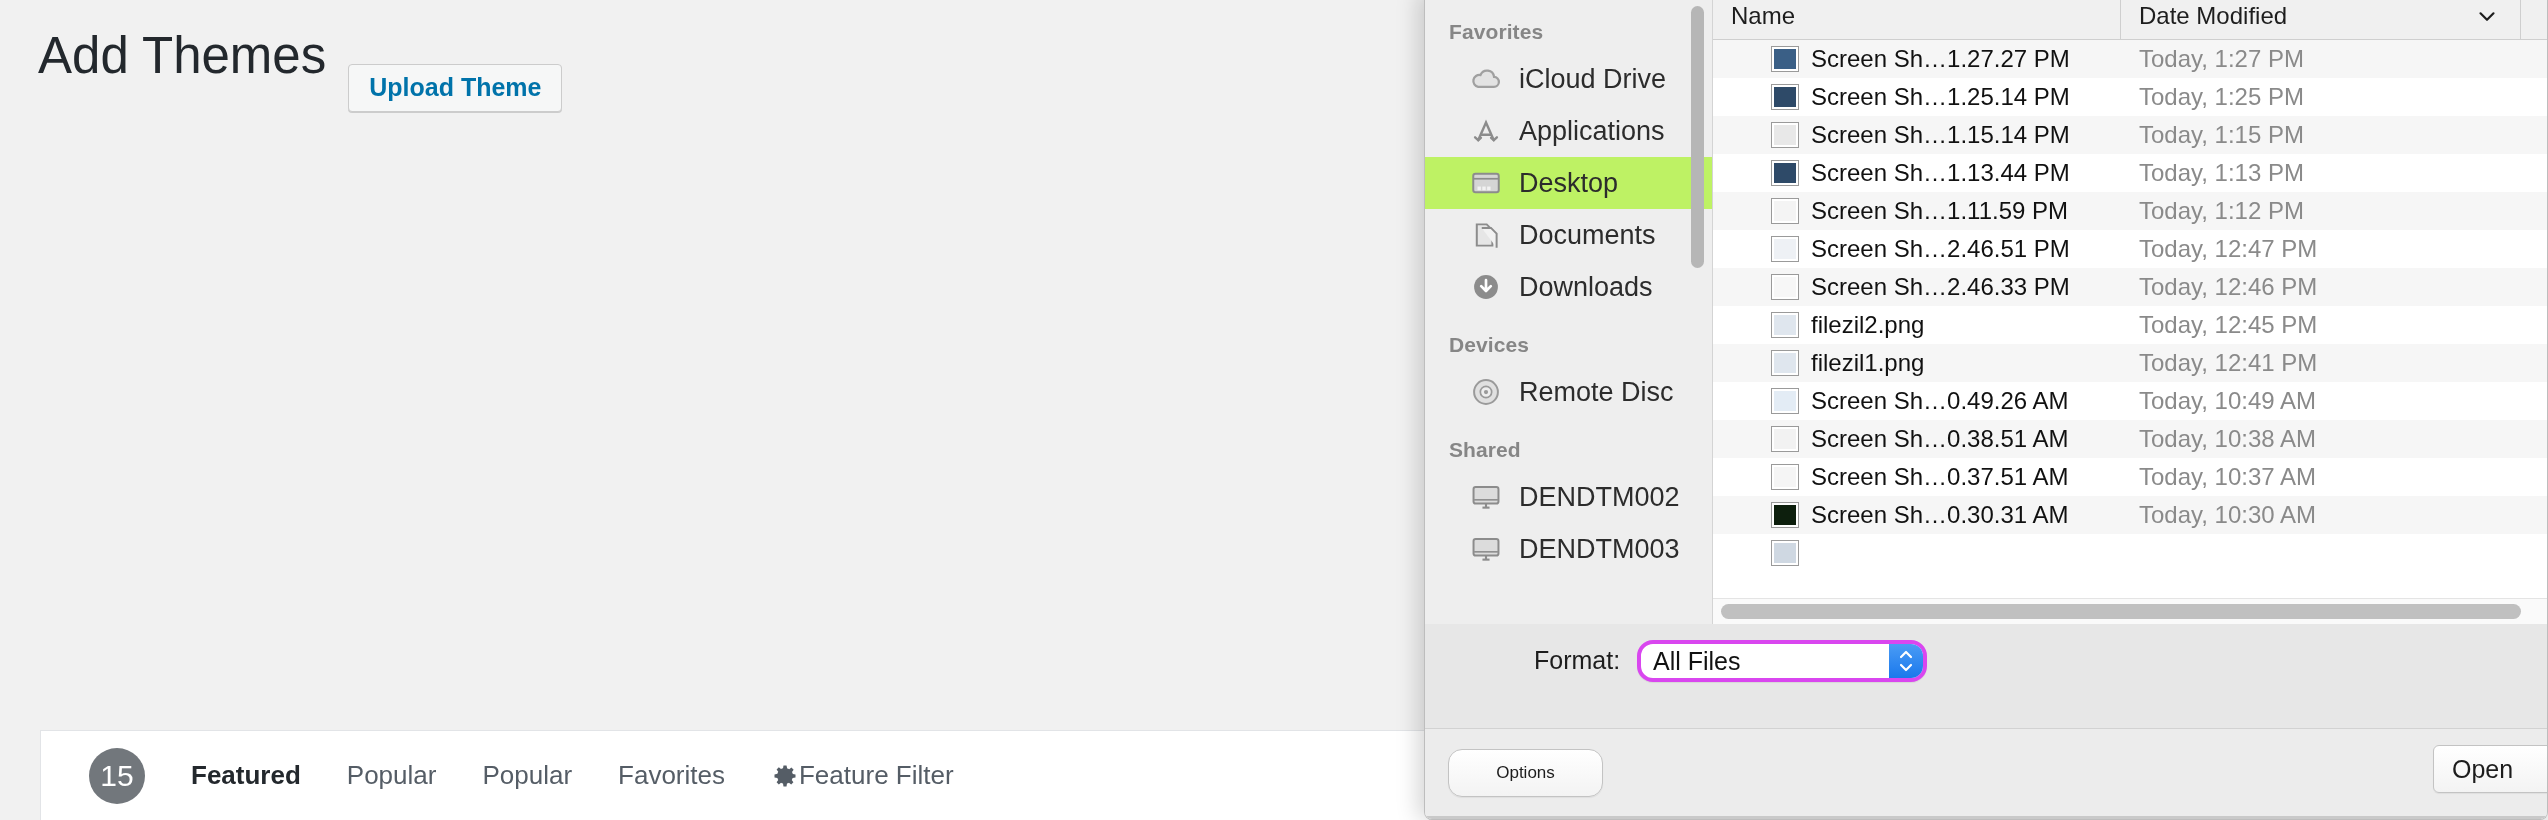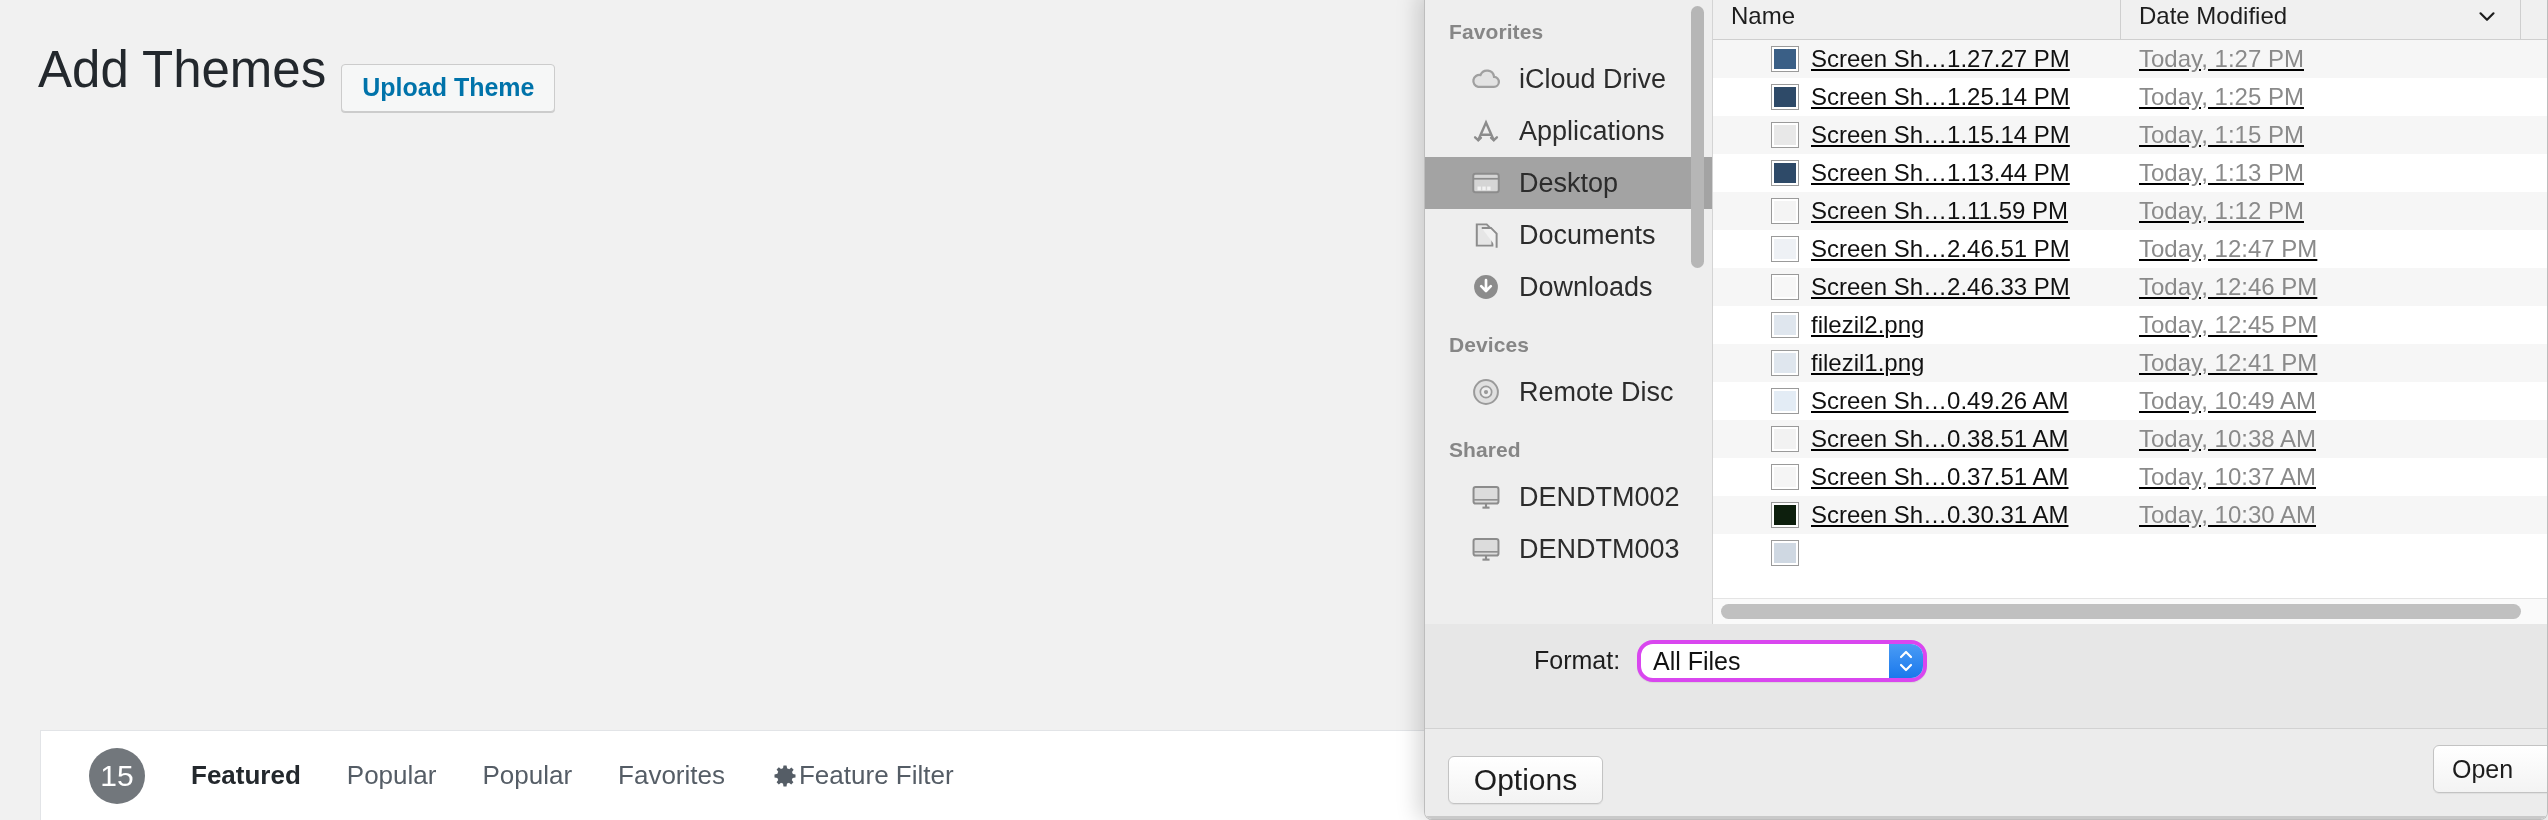--- a/index.html
+++ b/index.html
@@ -17,22 +17,22 @@
     position: absolute;
     left: 0; top: 0;
     width: 2548px; height: 820px;
     background: #f1f1f1;
   }
 
   #wp-header {
     position: absolute;
     left: 38px; top: 28px;
     display: flex;
-    align-items: center;
-    gap: 15px;
+    align-items: flex-start;
+    gap: 22px;
   }
   #page-title {
     font-size: 51px;
     font-weight: 400;
     color: #23282d;
     line-height: 1.1;
     white-space: nowrap;
   }
   #upload-theme-button {
     font-size: 25px;
@@ -143,21 +143,21 @@
   }
   .sidebar-item {
     display: flex;
     align-items: center;
     height: 52px;
     padding-left: 44px;
     gap: 16px;
     cursor: pointer;
     box-sizing: border-box;
   }
-  .sidebar-item.selected { background: #a3a3a3; }
+  .sidebar-item.selected { background: #bef264; }
   .sidebar-item-label {
     font-size: 27px;
     color: #2c2c2c;
     white-space: nowrap;
   }
   .sb-icon { width: 34px; height: 34px; flex: none; display: block; }
 
   #sidebar-scrollbar {
     position: absolute;
     right: 8px;
@@ -198,21 +198,21 @@
   #col-head-name { width: 408px; border-right: 1px solid #cfcfcf; }
   #col-head-date {
     flex: 1;
     border-right: 1px solid #cfcfcf;
     justify-content: space-between;
     padding-right: 20px;
   }
   #col-head-extra { width: 28px; }
   #sort-chevron-icon { width: 26px; height: 26px; display:block; }
 
-  #file-rows { position: absolute; left:0; top:48px; right:0; bottom:0; overflow:hidden;text-decoration:underline; }
+  #file-rows { position: absolute; left:0; top:48px; right:0; bottom:0; overflow:hidden; }
   .file-row {
     display: flex;
     align-items: center;
     height: 38px;
     box-sizing: border-box;
     cursor: pointer;
   }
   .file-row.odd { background: #f6f6f6; }
   .file-row.even { background: #ffffff; }
   .file-name-cell {
@@ -328,27 +328,27 @@
     position: absolute;
     left: 0; top: 737px;
     width: 1124px;
     height: 91px;
     background: #ececec;
     box-sizing: border-box;
   }
   #options-button {
     position: absolute;
     left: 23px;
-    top: 27px;
+    top: 20px;
     width: 155px;
     height: 48px;
     background: linear-gradient(#ffffff, #f3f3f3);
     border: 1px solid #c3c3c3;
-    border-radius: 6px;
-    font-size: 30px;
+    border-radius: 14px;
+    font-size: 17px;
     color: #1d1d1d;
     display: flex;
     align-items: center;
     justify-content: center;
     cursor: pointer;
     box-shadow: 0 1px 1px rgba(0,0,0,0.06);
     box-sizing: border-box;
   }
   #open-button {
     position: absolute;

